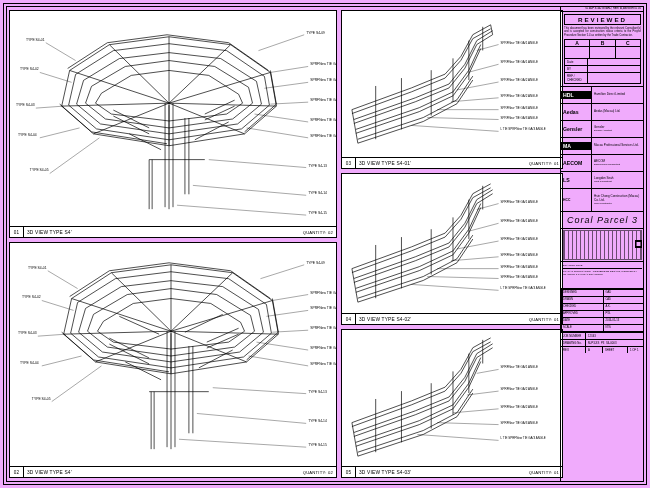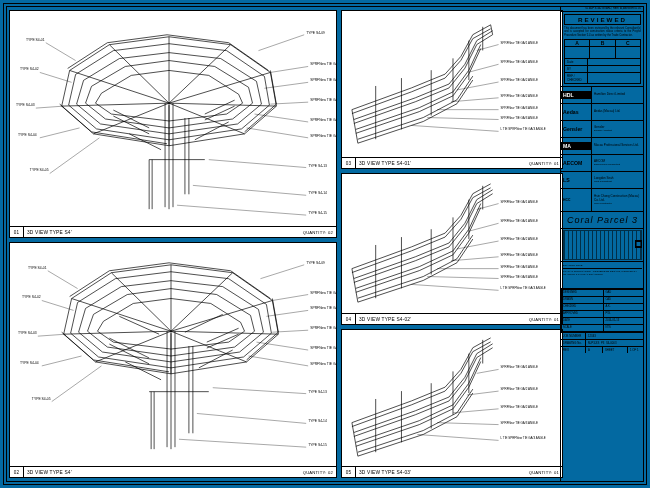--- a/index.html
+++ b/index.html
@@ -1,17 +1,17 @@
 <!DOCTYPE html>
 <html><head>
 <meta charset="utf-8">
 <style>
   html,body{margin:0;padding:0;background:#ffffff;}
   body{width:650px;height:488px;overflow:hidden;font-family:"Liberation Sans",sans-serif;color:#000;}
-  #sheet{position:relative;width:650px;height:488px;background:#0369a1;box-sizing:border-box;}
+  #sheet{position:relative;width:650px;height:488px;background:#f0abfc;box-sizing:border-box;}
 
   .border-outer{position:absolute;left:3px;top:3px;right:3px;bottom:3px;border:1px solid #000;box-sizing:border-box;}
   .border-inner{position:absolute;left:6px;top:6px;right:6px;bottom:6px;border:1px solid #000;box-sizing:border-box;}
 
   .panel{position:absolute;border:1px solid #000;box-sizing:border-box;background:#fff;}
   .panel-title{position:absolute;left:0;bottom:0;height:11px;border-top:1px solid #000;width:100%;
     display:flex;align-items:center;font-size:4.4px;letter-spacing:.2px;box-sizing:border-box;}
   .pt-num{width:13px;height:100%;border-right:1px solid #000;display:flex;align-items:center;justify-content:center;font-size:4.6px;}
   .pt-label{padding-left:3px;flex:1;font-size:4.8px;}
   .pt-qty{padding-right:3px;font-size:4.2px;}

